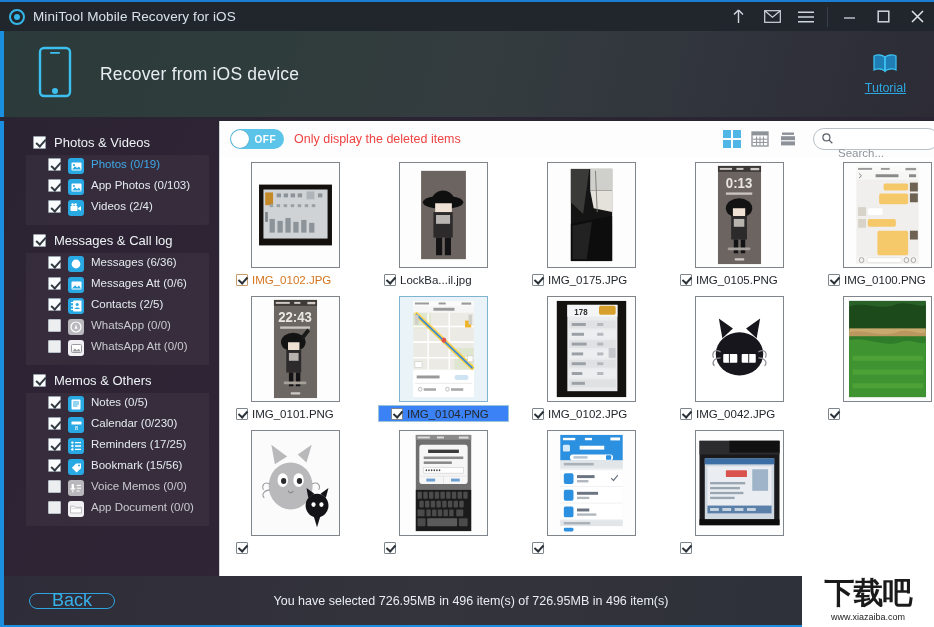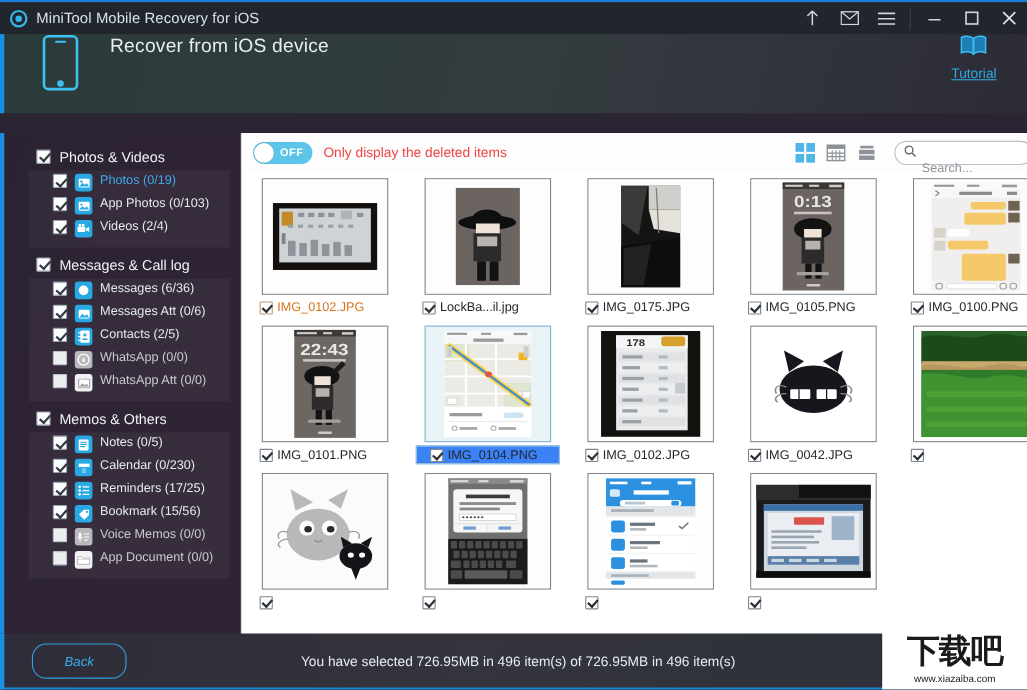--- a/index.html
+++ b/index.html
@@ -40,25 +40,25 @@
   .tb-right { margin-left: auto; display: flex; align-items: center; height: 31px; }
   .tb-btn {
     width: 34px; height: 31px; display: flex; align-items: center; justify-content: center;
     color: #cfd6dd; font-size: 15px; line-height: 1;
   }
   .tb-sep { width: 1px; height: 20px; background: #3a4049; margin: 0 4px; }
   .tb-btn svg { display: block; }
 
   
   #header {
-    position: absolute; left: 0; top: 31px; width: 934px; height: 72px;
+    position: absolute; left: 0; top: 31px; width: 934px; height: 86px;
     background:
       linear-gradient(105deg, #2b3a3a 0%, #2f3c3c 28%, #343c3f 52%, #31343c 76%, #2c2b36 100%);
     border-left: 4px solid #1a8fe0;
-    display: flex; align-items: flex-start;
+    display: flex; align-items: center;
   }
   #phone-icon { margin-left: 34px; flex: none; }
   #header-title {
     margin-left: 28px; color: #e7edf2; font-size: 17.5px; letter-spacing: .2px;
   }
   #tutorial {
     margin-left: auto; margin-right: 28px;
     display: flex; flex-direction: column; align-items: center; gap: 4px;
   }
   #tutorial-label {
@@ -157,21 +157,21 @@
 
   
   #gridwrap { flex: 1; position: relative; overflow: hidden; background: #fff; }
   #grid {
     display: grid; grid-template-columns: repeat(5, 131px);
     column-gap: 17px; row-gap: 8px;
     padding: 5px 0 0 10px;
   }
   .cell { width: 131px; }
   .thumb {
-    width: 115px; height: 106px; margin: 0 auto;
+    width: 89px; height: 106px; margin: 0 auto;
     border: 1px solid #7f858b; background: #fff;
     display: flex; align-items: center; justify-content: flex-start;
     overflow: hidden;
   }
   .cell.selected .thumb { border-color: #7fb4d0; background: #eaf3f8; }
   .thumb .ph { width: 100%; height: 100%; }
   .cap {
     display: flex; align-items: center; gap: 4px;
     margin-top: 3px; padding-left: 6px; height: 17px;
   }
@@ -190,24 +190,24 @@
   .cell.deleted .cbs { border-color: #c79a6a; }
 
   
   #footer {
     position: absolute; left: 0; top: 576px; width: 934px; height: 51px;
     background: linear-gradient(100deg,#2e2c38 0%,#34343c 45%,#2c3038 100%);
     border-left: 4px solid #1a8fe0; border-bottom: 2px solid #1a8fe0;
     display: flex; align-items: center;
   }
   #back-btn {
-    margin-left: 25px; width: 86px; height: 32px; border-radius: 13px;
+    margin-left: 25px; width: 86px; height: 16px; border-radius: 13px;
     border: 1.5px solid #2ea3e0; background: transparent;
-    color: #37b0ea; font-size: 12px; font-family: "Liberation Sans", sans-serif;
-    display: flex; align-items: center; justify-content: center; font-style: italic;
+    color: #37b0ea; font-size: 18px; font-family: "Liberation Sans", sans-serif;
+    display: flex; align-items: center; justify-content: center;
   }
   #status-text {
     position: absolute; left: 0; width: 934px; text-align: center;
     color: #e8edf2; font-size: 12.5px; pointer-events: none;
   }
   
   #watermark {
     position: absolute; right: 0; top: 572px; width: 132px; height: 55px;
     background: #fff; display: flex; flex-direction: column;
     align-items: center; justify-content: center;

